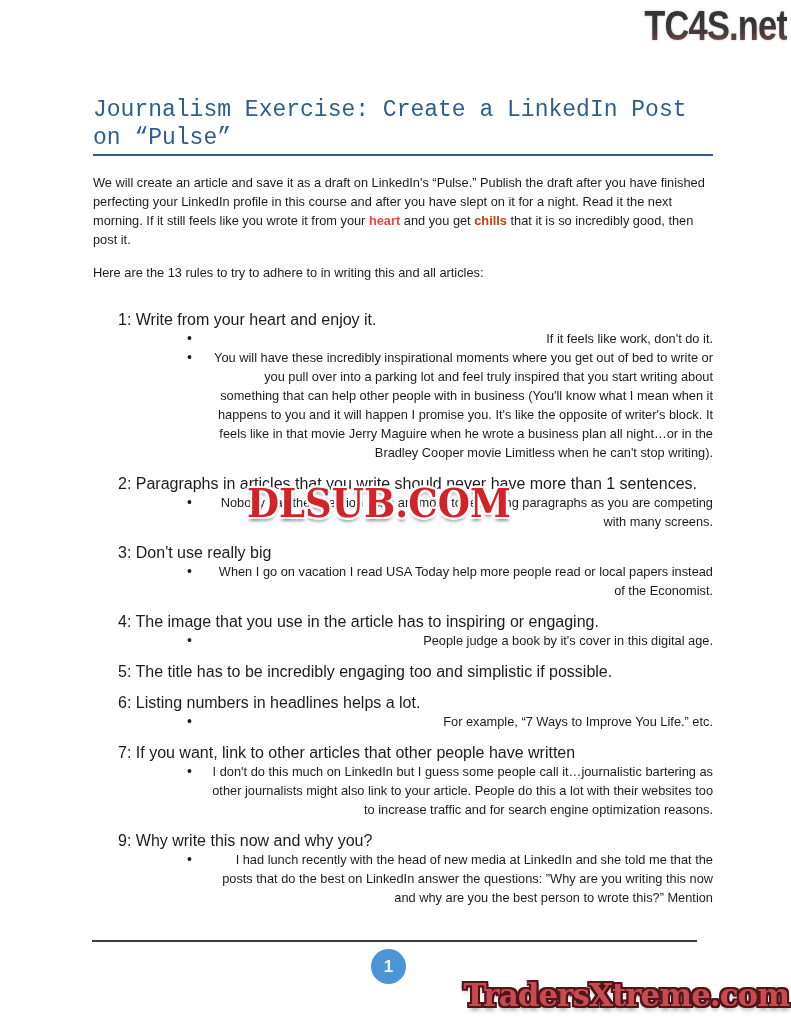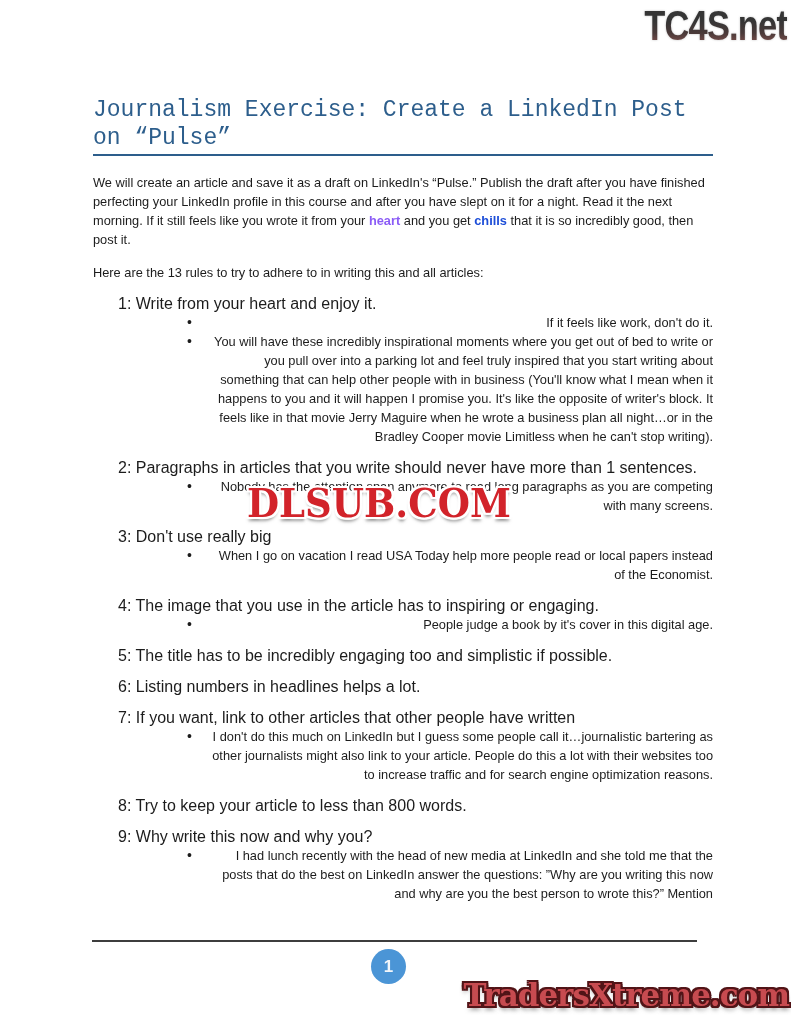--- a/index.html
+++ b/index.html
@@ -44,23 +44,23 @@
     line-height: 28px;
     color: #2d5e8c;
     font-family: Liberation Mono, monospace;
   }
   .title .title-text {
     display: inline-block;
     border-bottom: 2px solid #2d5e8c;
     padding-bottom: 2px; padding-right: 6px;
   }
   .intro { margin: 0 0 14px 0; }
-  .word-red  { color: #8b5cf6; font-weight: 700; }
-  .word-blue { color: #1d4ed8; font-weight: 700; }
-  .rules-intro { margin: 0 0 12px 0; }
+  .word-red  { color: #ef4444; font-weight: 700; }
+  .word-blue { color: #c2410c; font-weight: 700; }
+  .rules-intro { margin: 0 0 28px 0; }
 
   .rule { margin: 0 0 12px 0; }
   .rule-heading {
     margin: 0; padding-left: 25px;
     font-size: 16px; font-weight: 400; line-height: 19px;
   }
   .rule-bullets { list-style: none; margin: 0; padding: 0; }
   .rule-bullets li {
     position: relative;
     padding-left: 114px;
@@ -162,33 +162,32 @@
           </ul>
   </section>
 
   <section class="rule">
     <h2 class="rule-heading">5: The title has to be incredibly engaging too and simplistic if possible.</h2>
 
   </section>
 
   <section class="rule">
     <h2 class="rule-heading">6: Listing numbers in headlines helps a lot.</h2>
+    <ul class="rule-bullets">
+            <li>For example, “7 Ways to Improve You Life.” etc.</li>
+          </ul>
   </section>
 
   <section class="rule">
     <h2 class="rule-heading">7: If you want, link to other articles that other people have written</h2>
     <ul class="rule-bullets">
             <li>I don't do this much on LinkedIn but I guess some people call it…journalistic bartering as other journalists might also link to your article. People do this a lot with their websites too to increase traffic and for search engine optimization reasons.</li>
           </ul>
   </section>
 
-  <section class="rule">
-    <h2 class="rule-heading">8: Try to keep your article to less than 800 words.</h2>
-
-  </section>
 
   <section class="rule">
     <h2 class="rule-heading">9: Why write this now and why you?</h2>
     <ul class="rule-bullets">
             <li>I had lunch recently with the head of new media at LinkedIn and she told me that the posts that do the best on LinkedIn answer the questions: ”Why are you writing this now and why are you the best person to wrote this?” Mention</li>
           </ul>
   </section>
 </div>
   </main>
 

